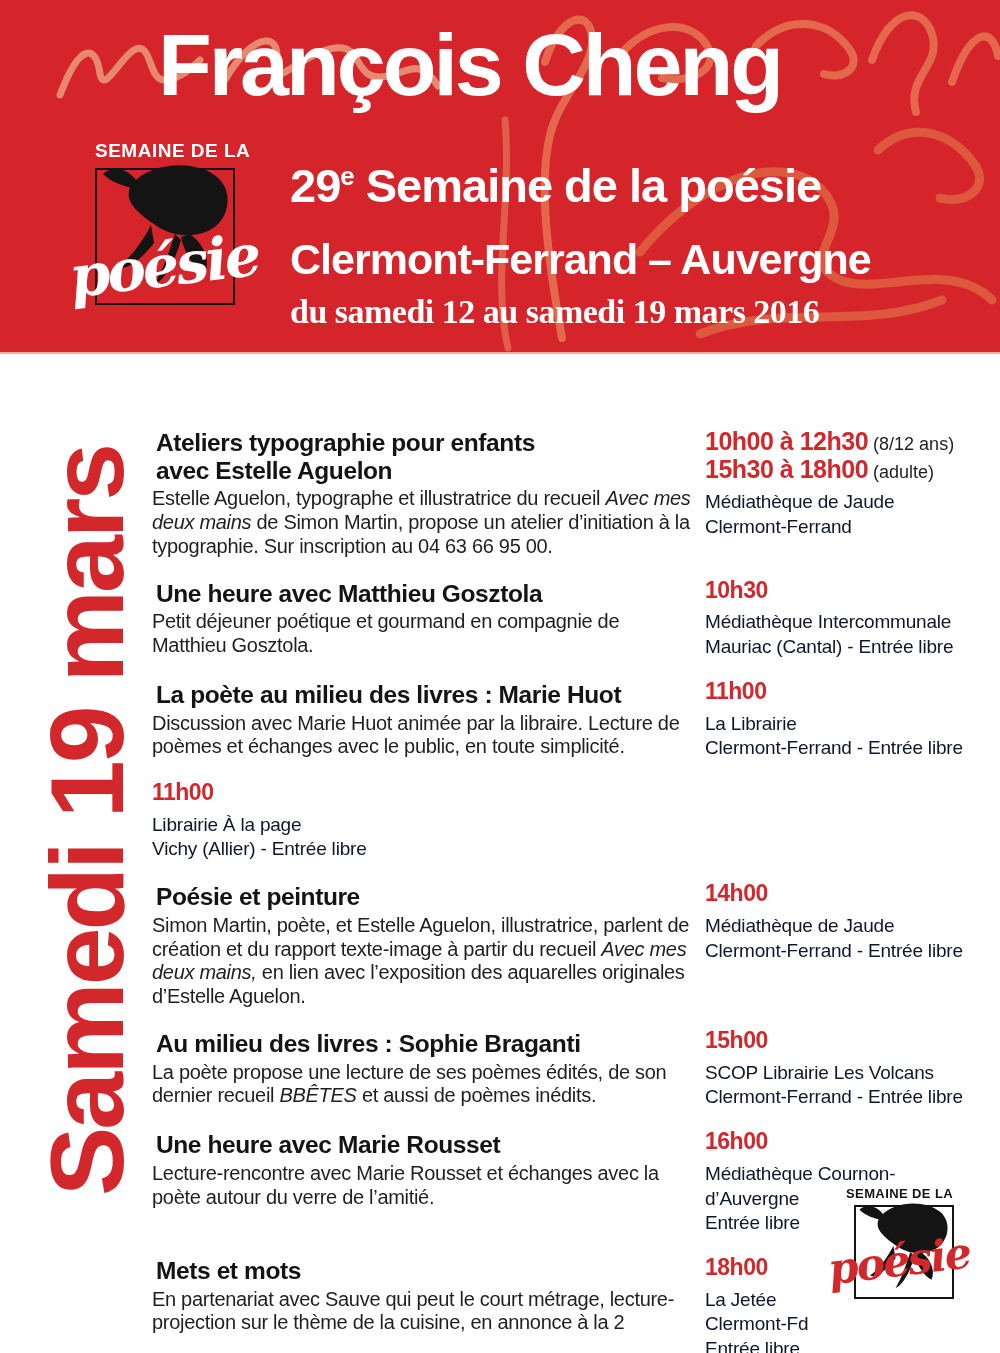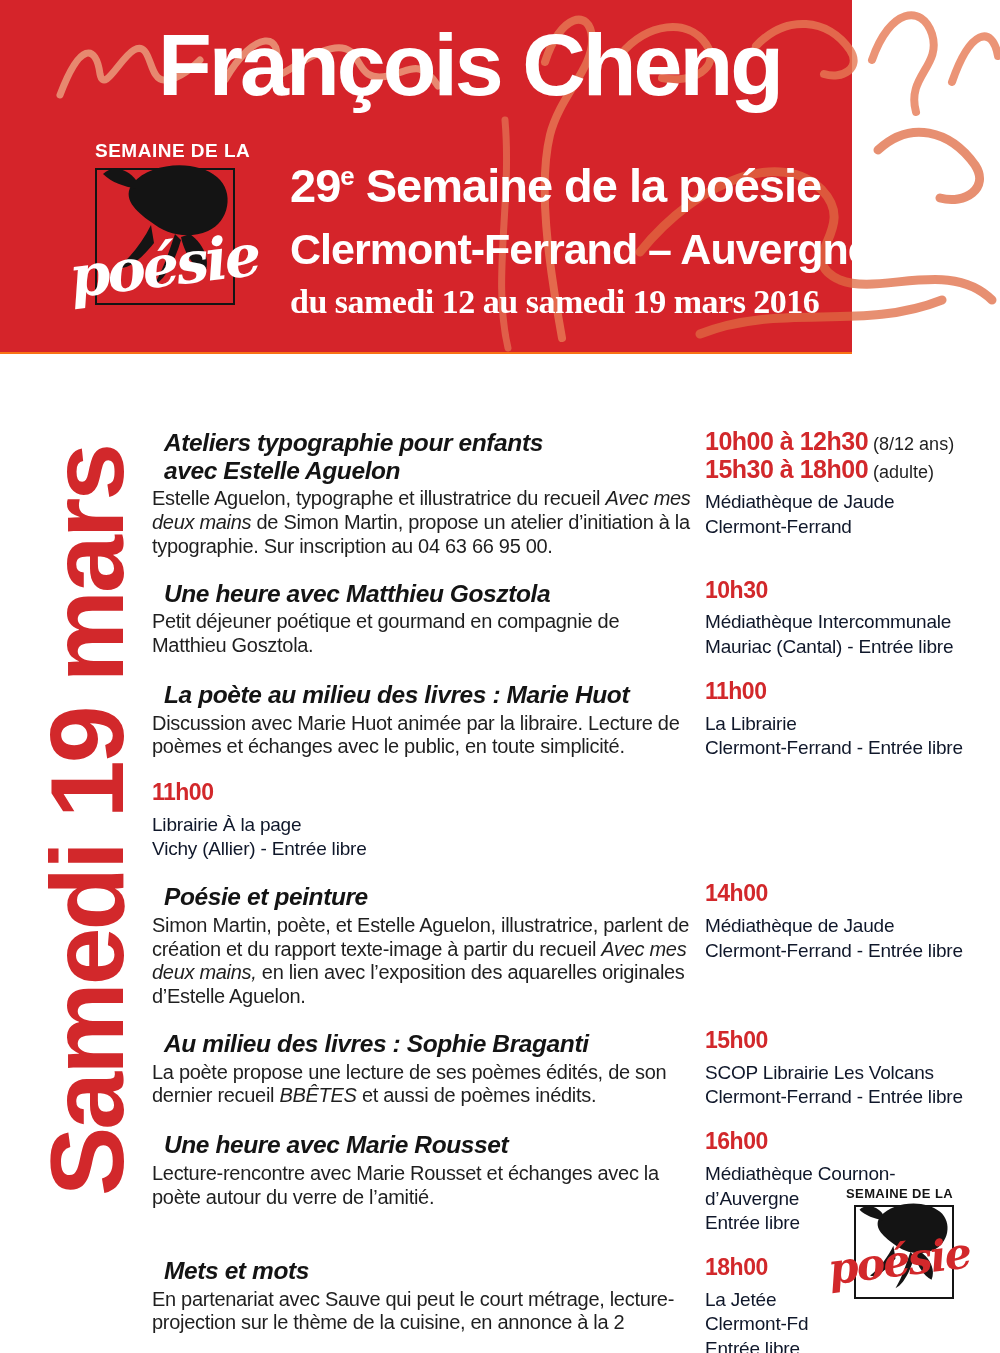--- a/index.html
+++ b/index.html
@@ -5,23 +5,23 @@
   html,body { margin:0; padding:0; background:#888; }
   .page {
     position:relative; width:1000px; height:1353px; margin:0 auto;
     background:#ffffff; overflow:hidden;
     font-family:"Liberation Sans", sans-serif;
     color:#1f1f1f;
   }
 
   
   .banner {
-    position:absolute; left:0; top:0; width:852px; height:352px;
+    position:absolute; left:0; top:0; width:1000px; height:352px;
     background:var(--banner-red,#d5242a);
-    border-bottom:2px solid #f97316;
+    border-bottom:2px solid #fca5a5;
   }
   .scrawl { position:absolute; left:0; top:0; width:1000px; height:352px; }
   .main-title {
     position:absolute; left:158px; top:14px; margin:0;
     font-size:88px; font-weight:bold; color:#ffffff; letter-spacing:-3px;
     white-space:nowrap;
   }
 
   
   .logo { position:absolute; }
@@ -41,38 +41,38 @@
   .logo-footer { left:846px; top:1186px; width:112px; }
   .logo-footer .logo-label { color:#141414; font-size:13px; letter-spacing:.4px; }
   .logo-footer .logo-box { margin-top:4px; width:96px; height:90px; margin-left:8px; }
   .logo-footer .horse { width:106px; height:106px; left:-5px; top:-10px; }
   .logo-footer .logo-script { left:-18px; top:50px; font-size:43px; color:var(--accent-red,#d2282b); letter-spacing:-2px; }
 
   
   .subtitle { position:absolute; left:290px; top:158px; color:#ffffff; font-weight:bold; }
   .sub1 { font-size:47px; letter-spacing:-1px; white-space:nowrap; }
   .sub1 sup { font-size:.55em; }
-  .sub2 { font-size:43px; margin-top:12px; letter-spacing:-1px; white-space:nowrap; }
+  .sub2 { font-size:43px; margin-top:22px; letter-spacing:-1px; white-space:nowrap; }
   .sub3 { font-size:34px; margin-top:9px; letter-spacing:-.5px; white-space:nowrap;font-family:Liberation Serif, serif; }
 
   
   .day-vertical {
     position:absolute; left:28px; top:1196px;
     transform:rotate(-90deg); transform-origin:0 0;
     font-size:104px; font-weight:bold; letter-spacing:-3px;
     color:var(--accent-red,#d2282b); white-space:nowrap;
   }
 
   
   .events { position:absolute; left:152px; top:429px; width:815px; }
   .event { display:flex; margin-bottom:21px; }
   .ev-main { flex:0 0 540px; margin-right:13px; }
   .ev-title {
-    margin:0 12px 3px; font-size:24.5px; font-weight:bold; color:#141414;
-    line-height:1.13; letter-spacing:-.4px;font-style:italic;
+    margin:0 4px 3px; font-size:24.5px; font-weight:bold; color:#141414;
+    line-height:1.13; letter-spacing:-.4px;
   }
   .ev-desc { margin:0; font-size:20px; line-height:1.19; letter-spacing:-.3px; color:#1f1f1f; }
   .ev-desc em { font-style:italic; }
   .ev-side { flex:1 1 auto; }
   .ev-times { margin-top:-2px; }
   .time-line {
     color:var(--accent-red,#d2282b); font-weight:bold; font-size:23px;
     line-height:1.12; letter-spacing:-.5px; white-space:nowrap;
   }
   .time-line.with-note { font-size:25px; }

